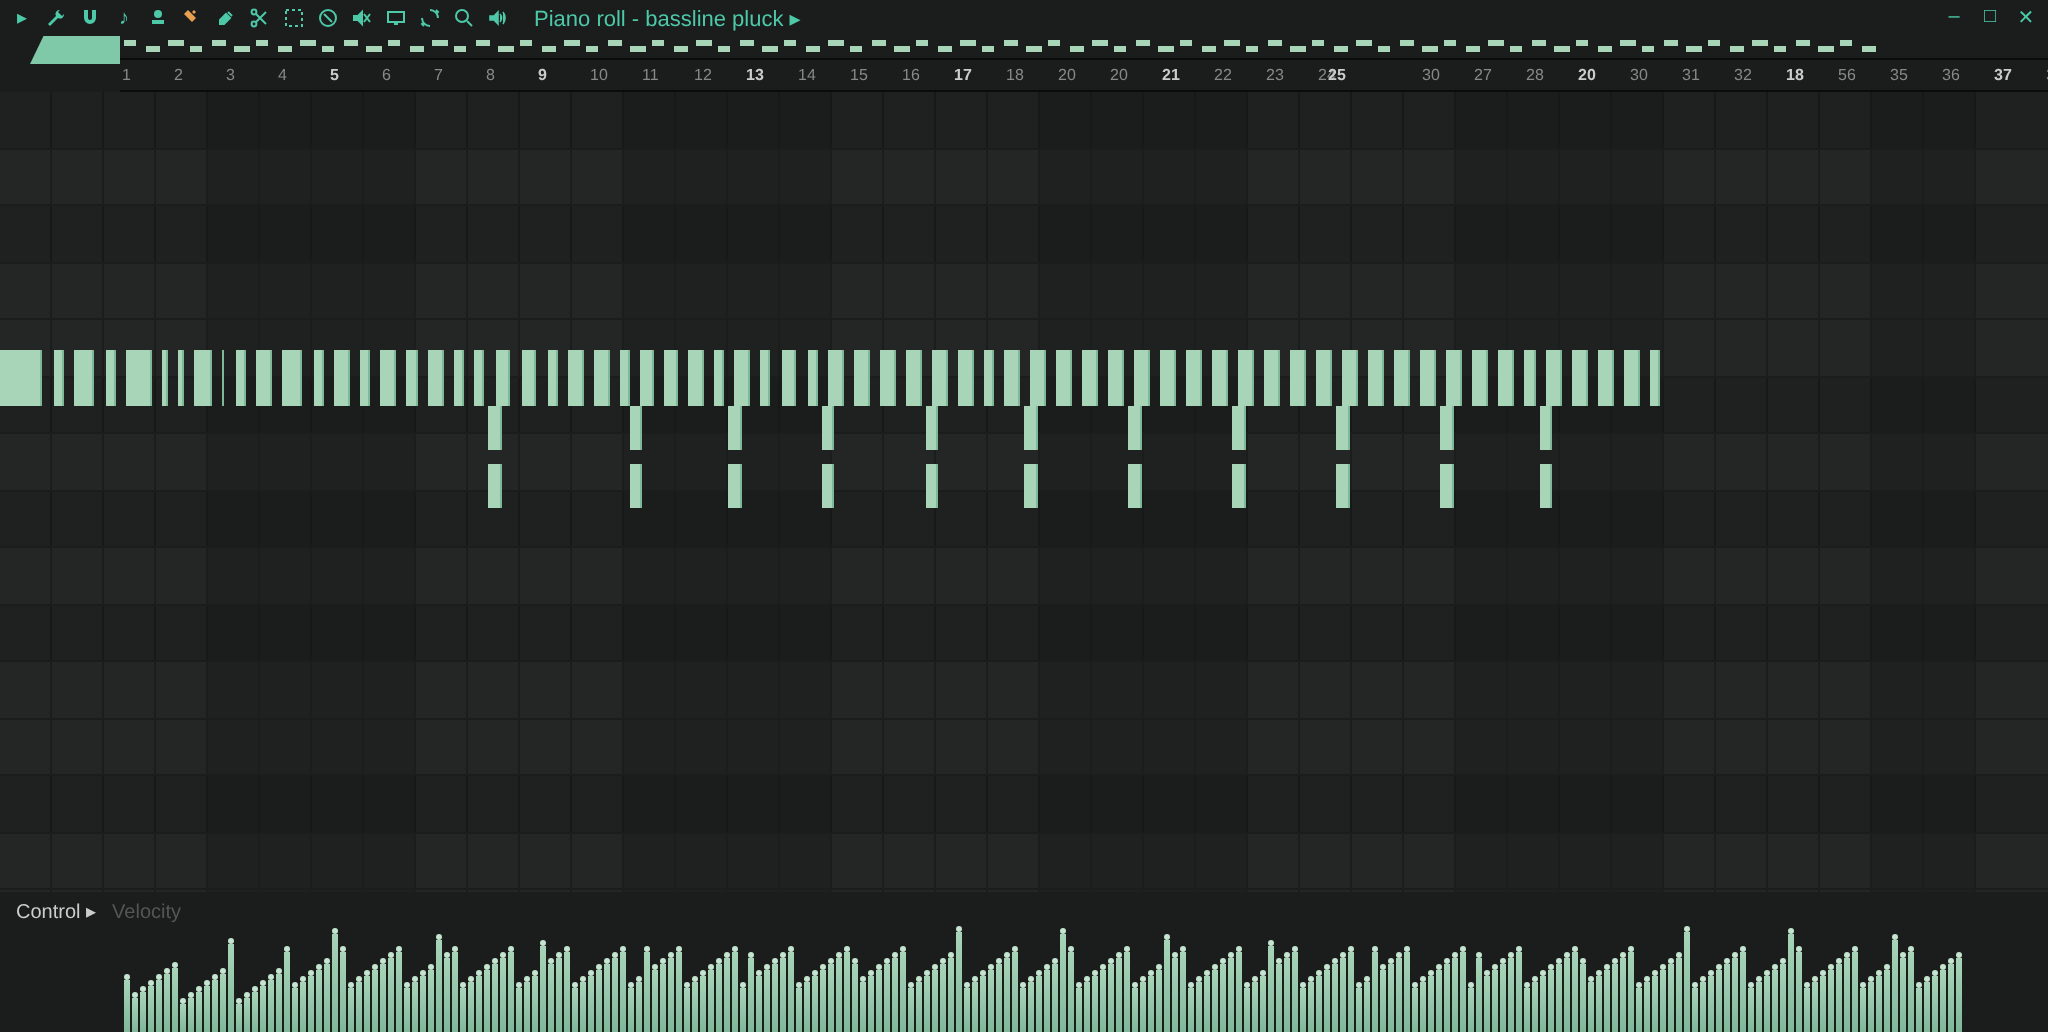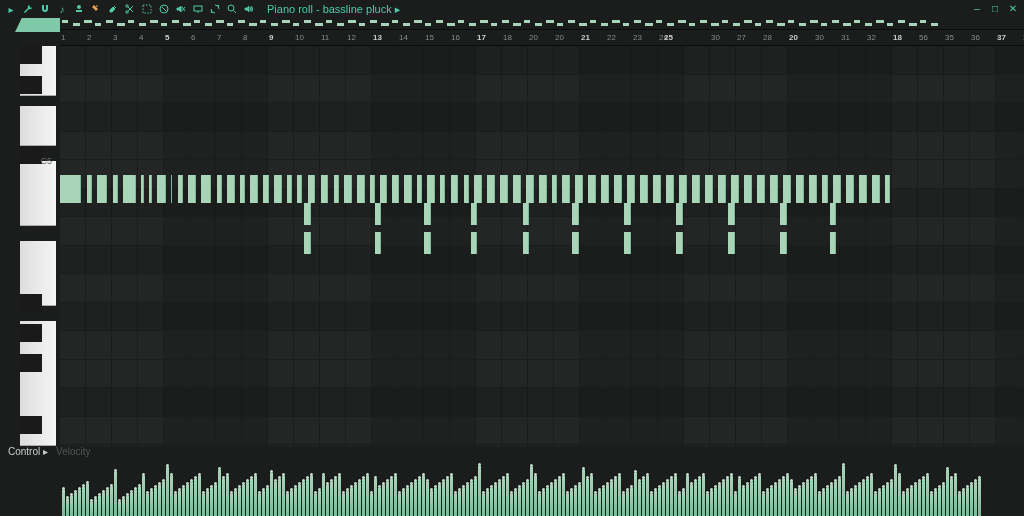--- a/index.html
+++ b/index.html
@@ -139,21 +139,21 @@
 .note {
   position: absolute;
   background: #a8d4b8;
   border-right: 1px solid #7fb898;
   height: 28px;
 }
 .velocity-header {
   height: 16px;
   background: #1a1d1c;
   display: flex;
-  align-items: flex-start;
+  align-items: flex-end;
   padding-left: 8px;
   gap: 8px;
 }
 .velocity-label {
   color: #ccc;
   font-size: 10px;
 }
 .velocity-sublabel {
   color: #555;
   font-size: 10px;
@@ -385,35 +385,20 @@
     <span class="time-cell" style="left: 807px;">32</span>
     <span class="time-cell highlight" style="left: 833px;">18</span>
     <span class="time-cell" style="left: 859px;">56</span>
     <span class="time-cell" style="left: 885px;">35</span>
     <span class="time-cell" style="left: 911px;">36</span>
     <span class="time-cell highlight" style="left: 937px;">37</span>
     <span class="time-cell" style="left: 963px;">38</span>
   </div>
 
 <div class="main">
-  <div class="keys" id="keys">
-      <div class="white-key" style="top: 0px; height: 50px;"></div>
-      <div class="white-key" style="top: 60px; height: 40px;"></div>
-      <div class="white-key" style="top: 115px; height: 65px;"></div>
-      <div class="white-key" style="top: 195px; height: 65px;"></div>
-      <div class="white-key" style="top: 275px; height: 125px;"></div>
-      <div class="black-key" style="top: 0px; height: 18px;"></div>
-      <div class="black-key" style="top: 30px; height: 18px;"></div>
-      <div class="black-key" style="top: 100px; height: 18px;"></div>
-      <div class="black-key" style="top: 248px; height: 18px;"></div>
-      <div class="black-key" style="top: 278px; height: 18px;"></div>
-      <div class="black-key" style="top: 308px; height: 18px;"></div>
-      <div class="black-key" style="top: 370px; height: 18px;"></div>
-      <span class="key-label" style="top: 110px;">C5</span>
-    </div>
   <div class="grid-area" id="grid">
       <div class="grid-col" style="left: 0px; width: 26px;"></div>
       <div class="grid-col" style="left: 26px; width: 26px;"></div>
       <div class="grid-col" style="left: 52px; width: 26px;"></div>
       <div class="grid-col" style="left: 78px; width: 26px;"></div>
       <div class="grid-col dark" style="left: 104px; width: 26px;"></div>
       <div class="grid-col dark" style="left: 130px; width: 26px;"></div>
       <div class="grid-col dark" style="left: 156px; width: 26px;"></div>
       <div class="grid-col dark" style="left: 182px; width: 26px;"></div>
       <div class="grid-col" style="left: 208px; width: 26px;"></div>

